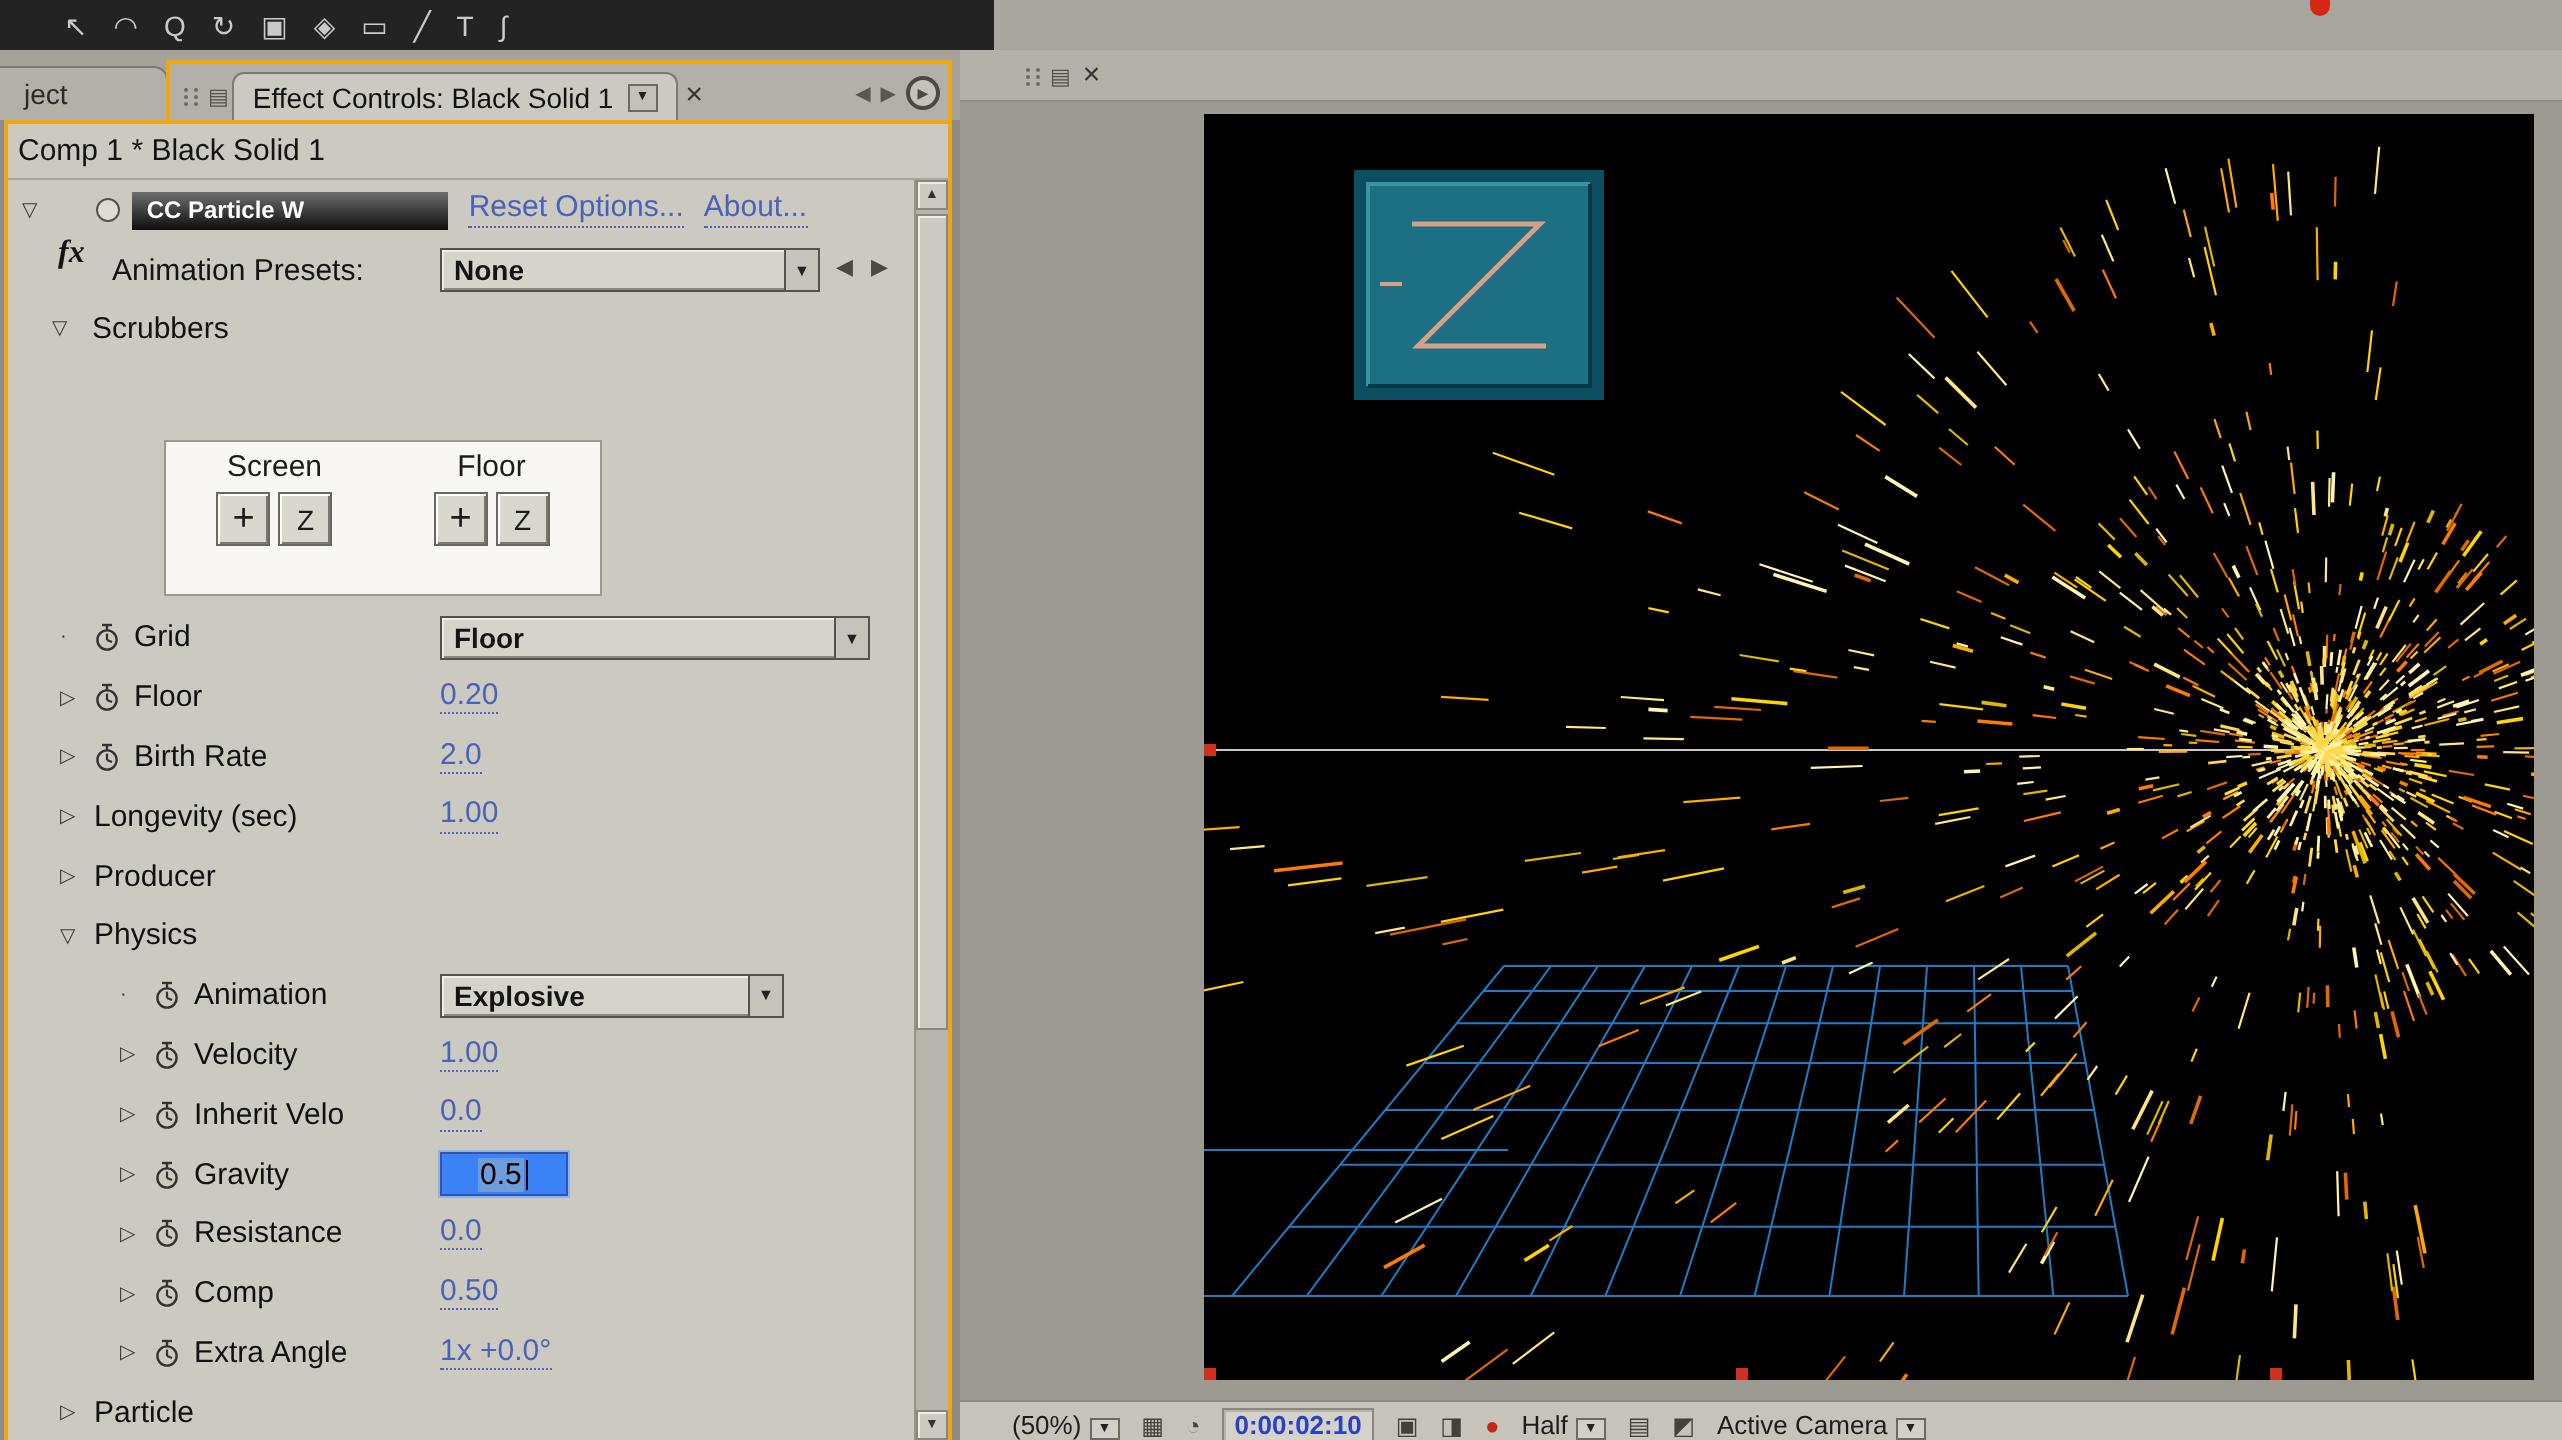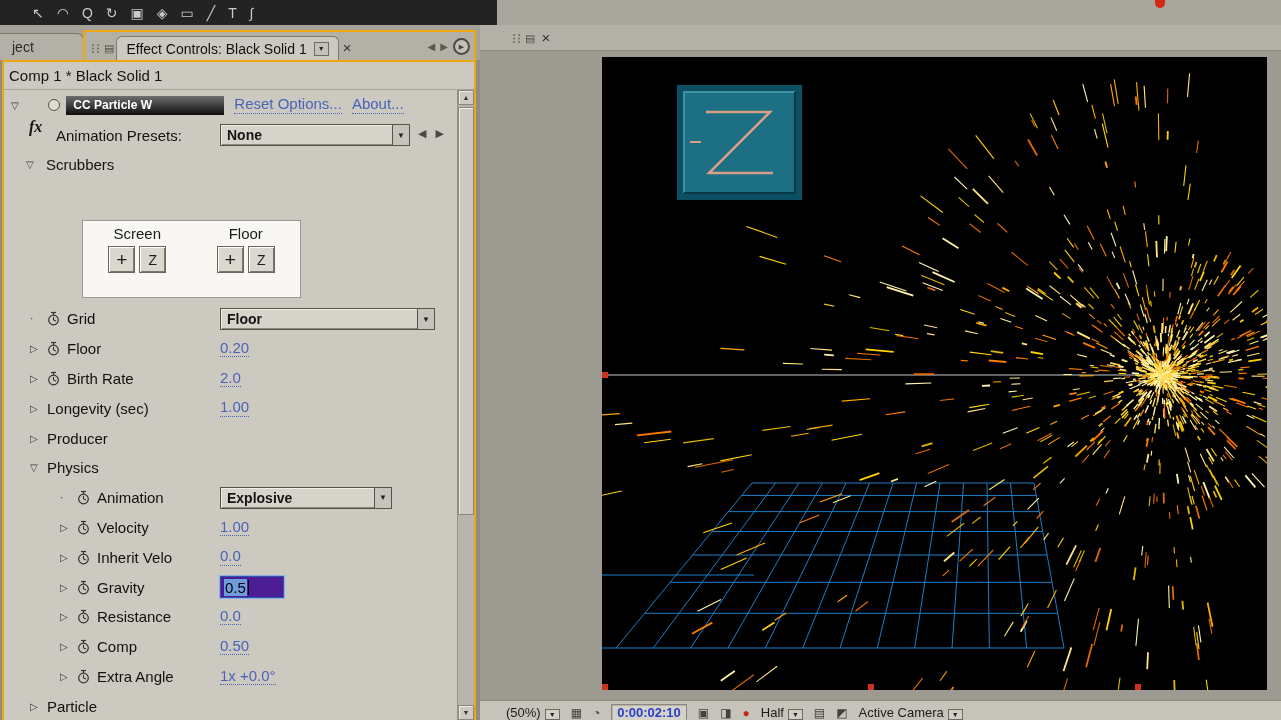--- a/index.html
+++ b/index.html
@@ -78,22 +78,22 @@
   .radius-btn{width:36px;height:26px;border:2px solid #55524a;border-radius:50%;margin-top:8px;background:transparent;}
 
   .ec-rows{position:relative;}
   .ec-row{height:29.8px;display:flex;align-items:center;position:relative;font-size:15px;}
   .ec-row .pad{display:inline-block;height:1px;}
   .exp{width:17px;font-size:10px;color:#3a3a3a;}
   .sw{width:20px;display:inline-flex;}
   .lab{white-space:nowrap;color:#111;}
   .val{position:absolute;left:216px;}
   span.hot.val{top:6px;}
-  .editbox{display:flex;align-items:center;width:64px;height:22px;background:#4c1d95;top:4px;
-    border:1px solid #2e56b0;box-shadow:0 0 0 1px #8fb0e8;padding-left:3px;font-size:15px;}
+  .editbox{display:flex;align-items:center;width:64px;height:22px;background:#3b82f6;top:4px;
+    border:1px solid #2e56b0;box-shadow:0 0 0 1px #8fb0e8;padding-left:18px;font-size:15px;}
   .editbox .sel{background:#6f9ddc;color:#000;padding:0 1px;}
   .caret{width:1px;height:15px;background:#000;margin-left:1px;}
 
   .vscroll{position:absolute;right:0;top:28px;width:17px;bottom:0;background:#b7b4ab;
     border-left:1px solid #979389;display:flex;flex-direction:column;}
   .sb-btn{height:15px;background:#ccc9c0;border:1px solid #8a877e;box-shadow:inset 1px 1px 0 #efece3;
     font-size:7px;color:#333;display:flex;align-items:center;justify-content:center;}
   .sb-track{flex:1;position:relative;}
   .sb-thumb{position:absolute;left:0;right:0;top:2px;height:68%;background:#ccc9c0;
     border:1px solid #8a877e;box-shadow:inset 1px 1px 0 #efece3;}

